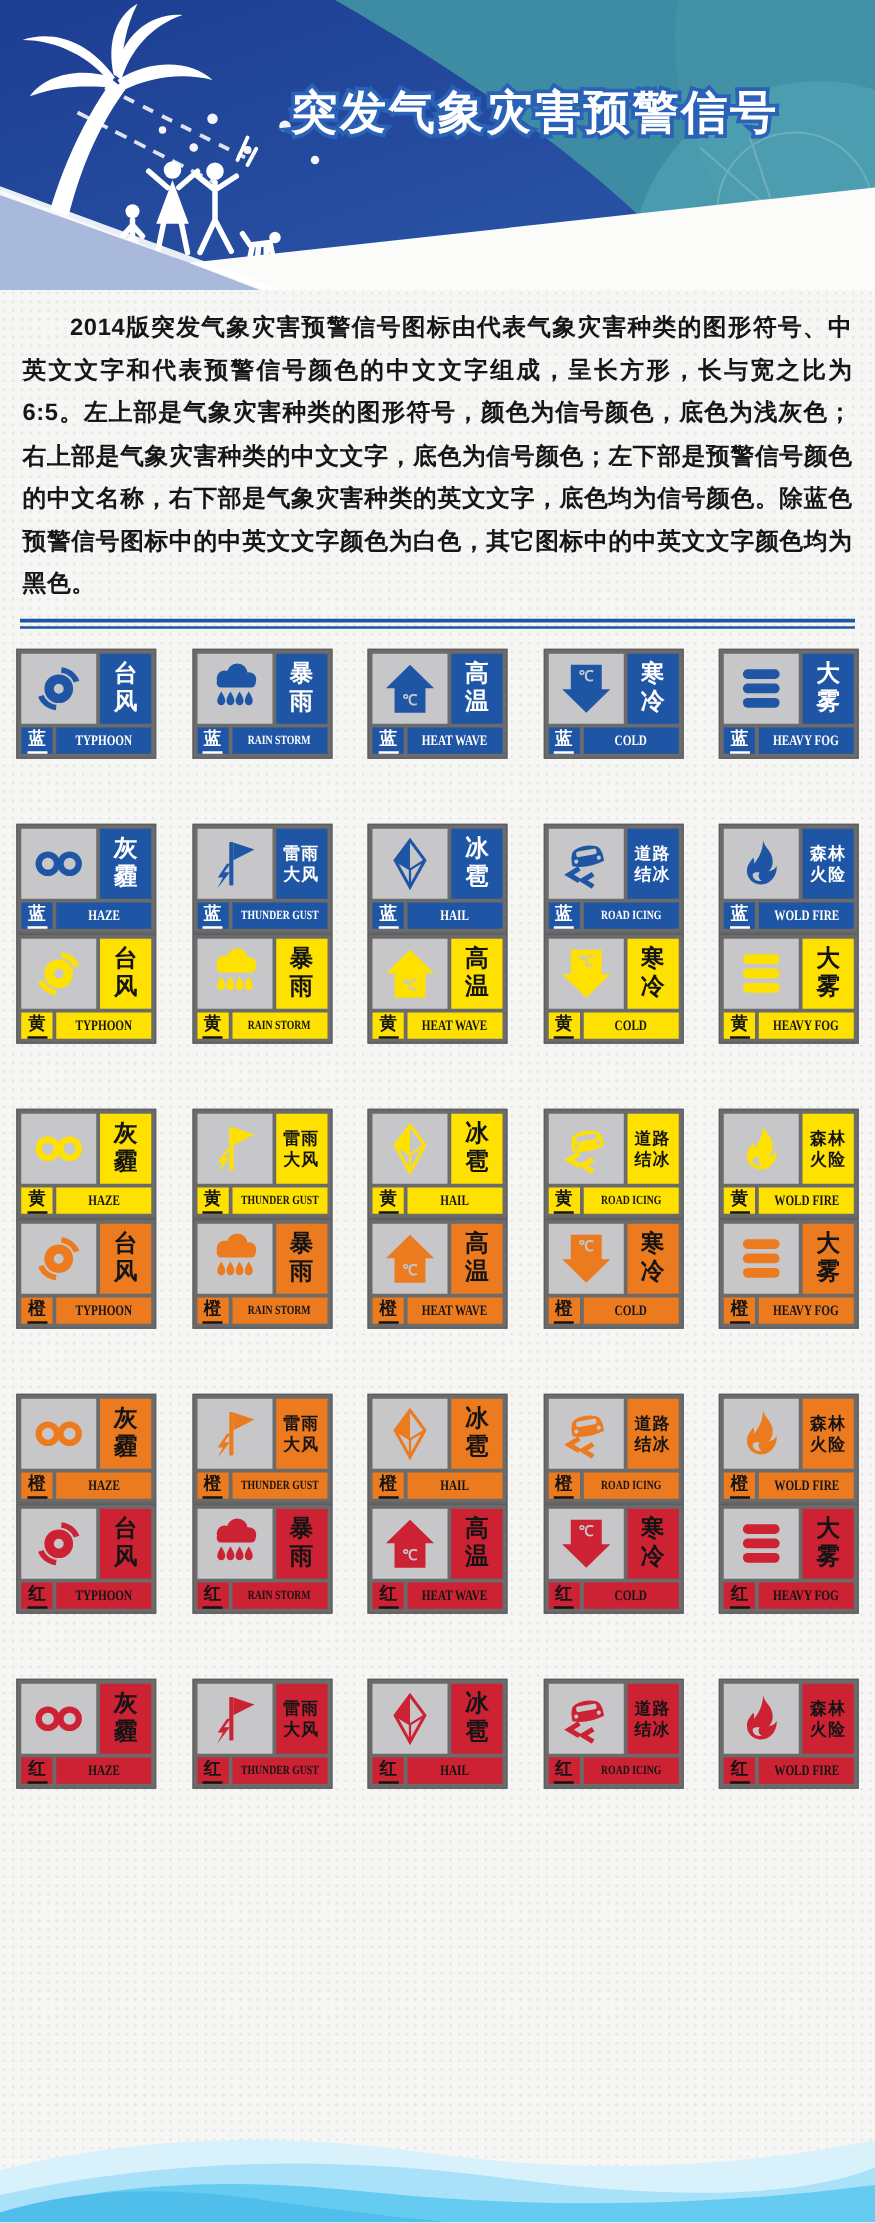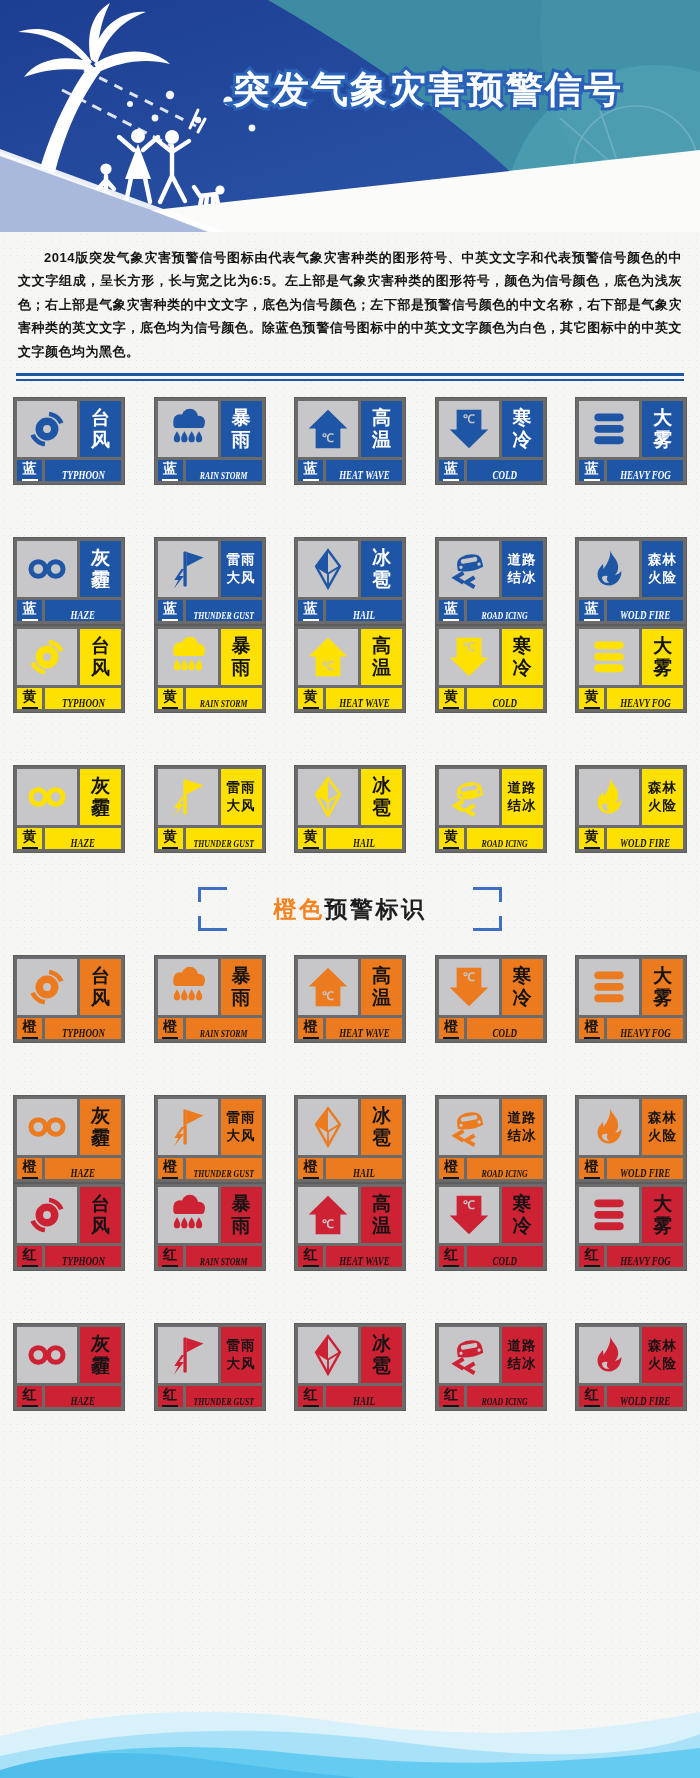--- a/index.html
+++ b/index.html
@@ -8,21 +8,21 @@
     position:relative; width:700px; height:1778px; margin:0 auto; overflow:hidden;
     background-color:#f6f6f4;
     background-image:radial-gradient(#e3e3e0 0.8px, transparent 0.8px);
     background-size:7px 7px;
   }
   
   .banner{position:relative;width:700px;height:232px;}
   .banner svg{display:block;}
   
   .intro{
-    width:664px;margin:14px auto 0;font-size:13px;line-height:1.8;font-weight:700;
+    width:664px;margin:14px auto 0;font-size:19px;line-height:1.8;font-weight:700;
     color:#161616;text-align:justify;text-indent:2em;letter-spacing:0.5px;
   }
   .divider{width:668px;height:3px;margin:10px auto 16px;
     border-top:3px solid #1C57A5;border-bottom:2px solid #1C57A5;}
   
   .section-header{position:relative;width:304px;height:44px;margin:34px auto 24px;}
   .section-header.first{margin-top:16px;}
   .section-header h2{margin:0;text-align:center;line-height:44px;font-size:23px;
     font-weight:800;color:#1e1e1e;letter-spacing:2.5px;}
   .corner{position:absolute;width:26px;height:12px;}
@@ -41,21 +41,21 @@
   .card .top{display:flex;gap:3px;height:56px;}
   .card .bottom{display:flex;gap:3px;flex:1;}
   .icon-cell{width:60px;background:#C7C7CA;display:flex;align-items:center;justify-content:center;}
   .zh-cell{flex:1;display:flex;flex-direction:column;align-items:center;justify-content:center;
     font-weight:800;line-height:1.18;}
   .zh-cell.two{font-size:19px;}
   .zh-cell.four{font-size:13.5px;letter-spacing:1px;line-height:1.3;}
   .badge-cell{width:25px;display:flex;align-items:center;justify-content:center;
     font-weight:800;font-size:14px;}
   .badge-cell span{border-bottom:2px solid currentColor;padding:0 1px 1px;}
-  .en-cell{flex:1;display:flex;align-items:flex-end;justify-content:center;overflow:hidden;font-style:italic;}
+  .en-cell{flex:1;display:flex;align-items:center;justify-content:center;overflow:hidden;}
   .en-cell span{font-family:"Liberation Serif", serif;font-weight:700;white-space:nowrap;
     transform:scaleX(0.78);letter-spacing:0;}
   
   .footer{position:absolute;left:0;bottom:0;width:700px;height:96px;}
 </style>
 </head>
 <body>
 
 <div class="page">
 
@@ -614,27 +614,20 @@
           <div class="bottom">
             <div class="badge-cell" style="background:#FFE100;color:#141414">
               <span>黄</span>
             </div>
             <div class="en-cell" style="background:#FFE100;color:#141414">
               <span style="font-size:11.5px">WOLD FIRE</span>
             </div>
           </div>
         </div>
       </div>
-      <div class="section-header">
-        <i class="corner tl"></i>
-        <i class="corner tr"></i>
-        <i class="corner bl"></i>
-        <i class="corner br"></i>
-        <h2><span style="color:#F58220">橙色</span><span>预警标识</span></h2>
-      </div>
       <div class="row gap">
         <div class="card">
           <div class="top">
             <div class="icon-cell" style="color:#EC7A1F">
               <svg viewBox="0 0 48 48" width="46" height="44" fill="currentColor">
                 <path fill-rule="evenodd" d="M24 11.5a12.5 12.5 0 1 0 0 25a12.5 12.5 0 0 0 0-25ZM24 19.7a4.3 4.3 0 1 1 0 8.6a4.3 4.3 0 0 1 0-8.6Z"></path>
                 <path d="M26.5 5.2C33.5 6 39.6 10.5 42 17l-4.8 1.6C35.3 13.8 31.3 10.7 26 10Z"></path>
                 <path d="M21.5 42.8C14.5 42 8.4 37.5 6 31l4.8-1.6C12.7 34.2 16.7 37.3 22 38Z"></path>
               </svg>
             </div>

